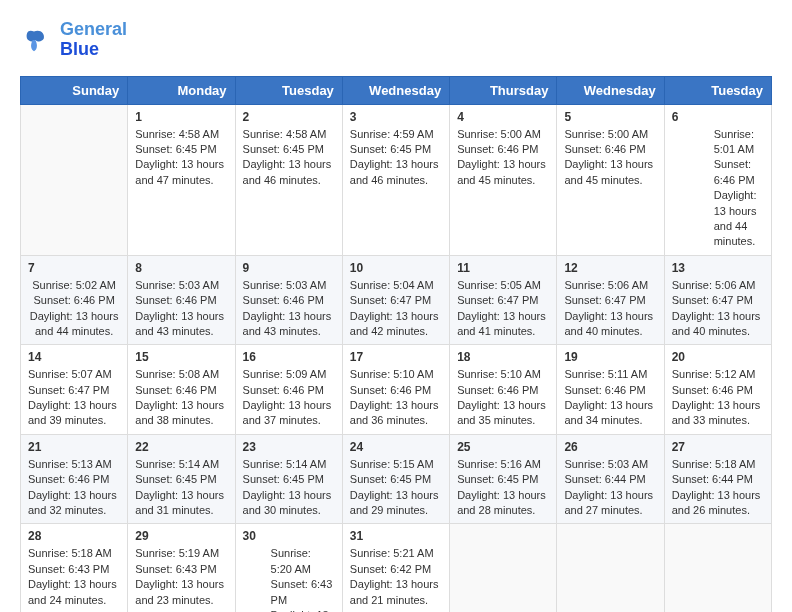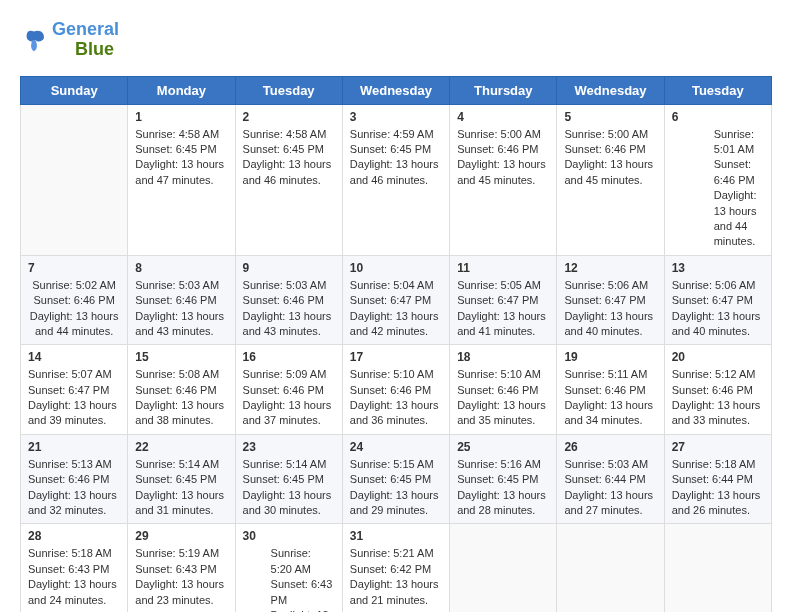--- a/index.html
+++ b/index.html
@@ -12,21 +12,21 @@
     }
     .header {
       display: flex;
       justify-content: space-between;
       align-items: flex-start;
       margin-bottom: 16px;
     }
     .logo {
       display: flex;
       align-items: center;
-      gap: 4px;
+      gap: 12px;
     }
     .logo-text {
       font-size: 18px;
       font-weight: bold;
       color: #333;
       line-height: 1.1;
     }
     .logo-text span {
       color: #4a90d9;
     }
@@ -47,21 +47,21 @@
       color: #555;
     }
     .calendar {
       width: 100%;
       border-collapse: collapse;
       border: 1px solid #ccc;
     }
     .calendar th {
       background-color: #3a75c4;
       color: #fff;
-      text-align: center;
+      text-align: right;
       padding: 6px 8px;
       font-size: 13px;
       border: 1px solid #2a65b4;
     }
     .calendar td {
       border: 1px solid #ddd;
       vertical-align: top;
       padding: 5px 7px;
       font-size: 10.5px;
       color: #333;
@@ -89,21 +89,21 @@
 <body>
 
 <div class="header">
   <div class="logo">
     <svg class="logo-bird" viewBox="0 0 40 40" xmlns="http://www.w3.org/2000/svg">
       <path d="M20 8 C28 4, 36 10, 34 18 C32 22, 26 24, 22 20 C18 24, 12 22, 10 18 C8 10, 12 4, 20 8Z" fill="#3a75c4"></path>
       <path d="M22 20 C26 28, 24 34, 20 36 C16 34, 14 28, 18 20" fill="#5a95e4"></path>
     </svg>
     <div class="logo-text">
       <div><span>General</span></div>
-      <div style="color:#4d7c0f;margin-left:23px;">Blue</div>
+      <div style="color:#1d4ed8;">Blue</div>
     </div>
   </div>
   <div class="title-block">
     <div class="month-title"></div>
     <div class="location"></div>
   </div>
 </div>
 
 <table class="calendar">
   <thead>

